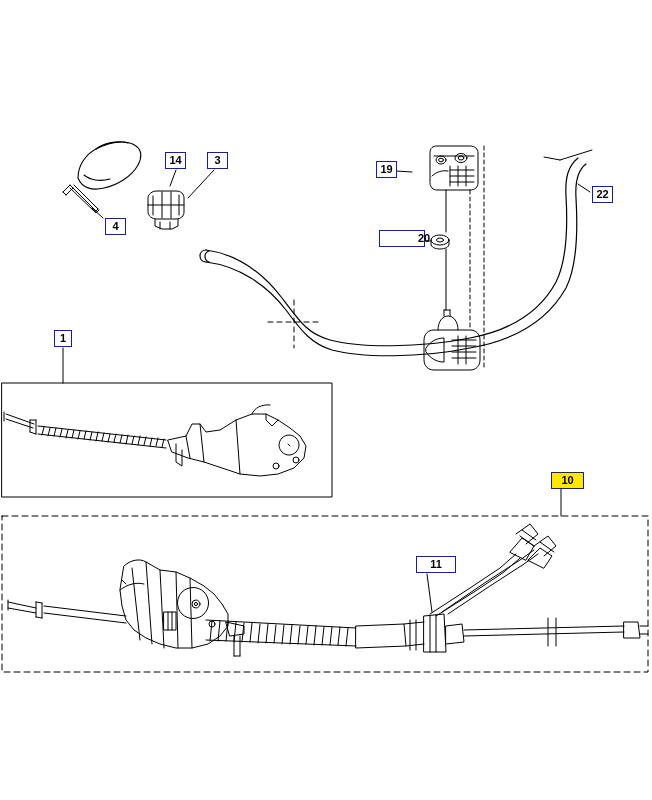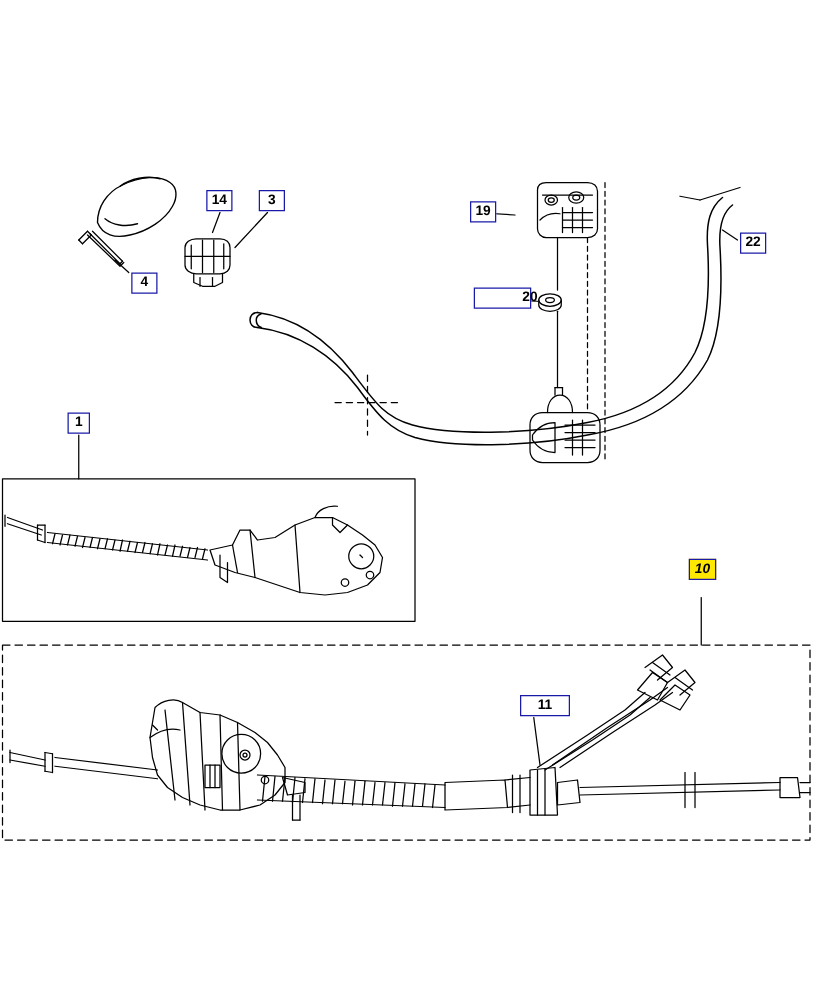--- a/index.html
+++ b/index.html
@@ -329,17 +329,17 @@
   <div class="callout" style="left:207px; top:152px; width:21px; height:17px;">3</div>
 
   <div class="callout" style="left:105px; top:218px; width:21px; height:17px;">4</div>
 
   <div class="callout" style="left:376px; top:161px; width:21px; height:17px;">19</div>
 
   <div class="callout" style="left:379px; top:230px; width:21px; height:17px;padding-left:44px;">20</div>
 
   <div class="callout" style="left:592px; top:186px; width:21px; height:17px;">22</div>
 
-  <div class="callout highlight" style="left:551px; top:447px; width:22px; height:17px;font-style:italic;">10</div>
+  <div class="callout highlight" style="left:551px; top:472px; width:33px; height:17px;">10</div>
 
   <div class="callout" style="left:416px; top:556px; width:40px; height:17px;">11</div>
 
 </div>
 
 </body></html>

